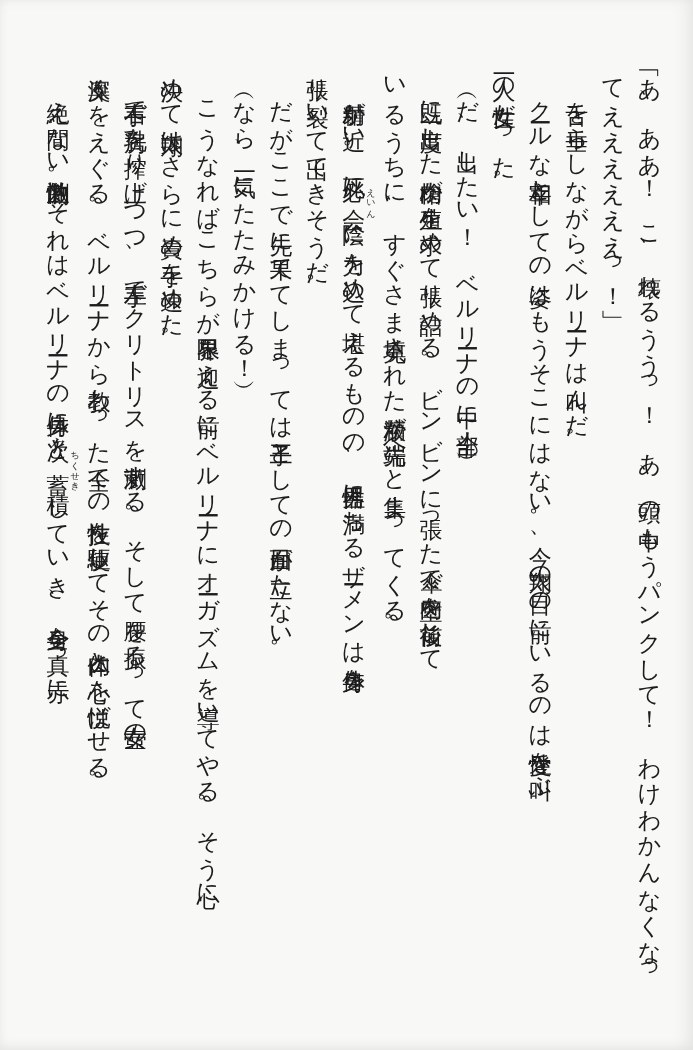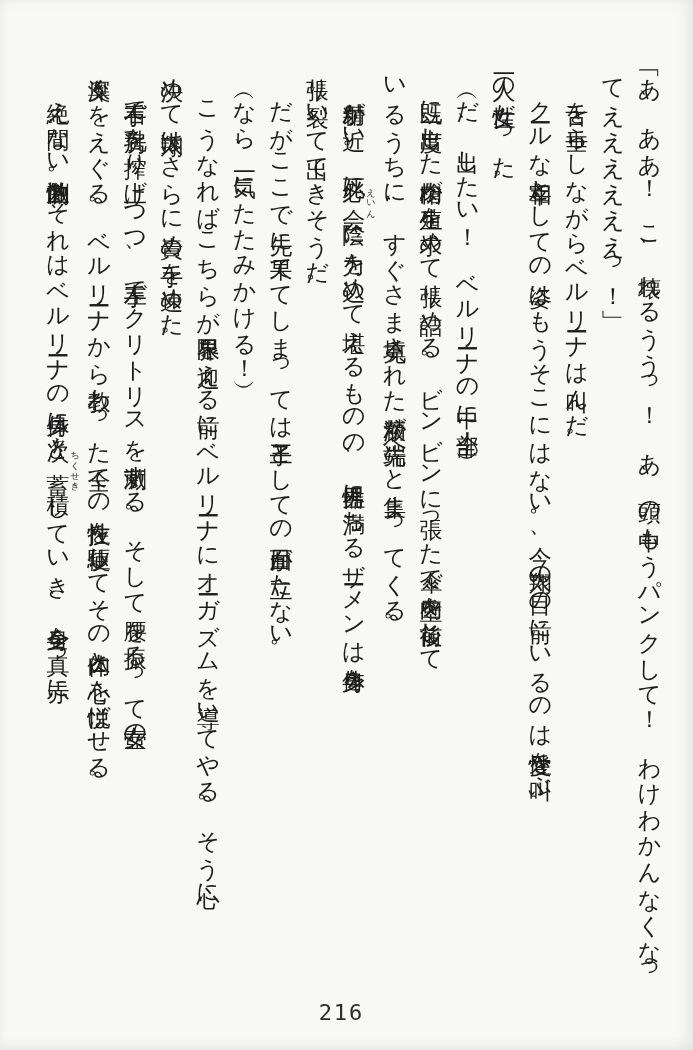--- a/index.html
+++ b/index.html
@@ -100,14 +100,13 @@
         <span class="line">決めて翔太はさらに責め手を速めた。</span>
       </p>
       <p class="para indent">
         <span class="line">右手で乳房を搾り上げつつ、左手でクリトリスを刺激する。そして腰を振るって女壺の</span>
         <span class="line">奥深くをえぐる。ベルリーナから教わった全ての性技を駆使してその肉体と心を悦ばせる。</span>
       </p>
       <p class="para indent">
         <span class="line">絶え間ない性的刺激。それはベルリーナの身体に次々と<ruby>蓄積<rt>ちくせき</rt></ruby>していき、全身を真っ赤に</span>
       </p>
     </div>
-  <div class="page-number">216</div>
 </div>
 
 </body></html>

